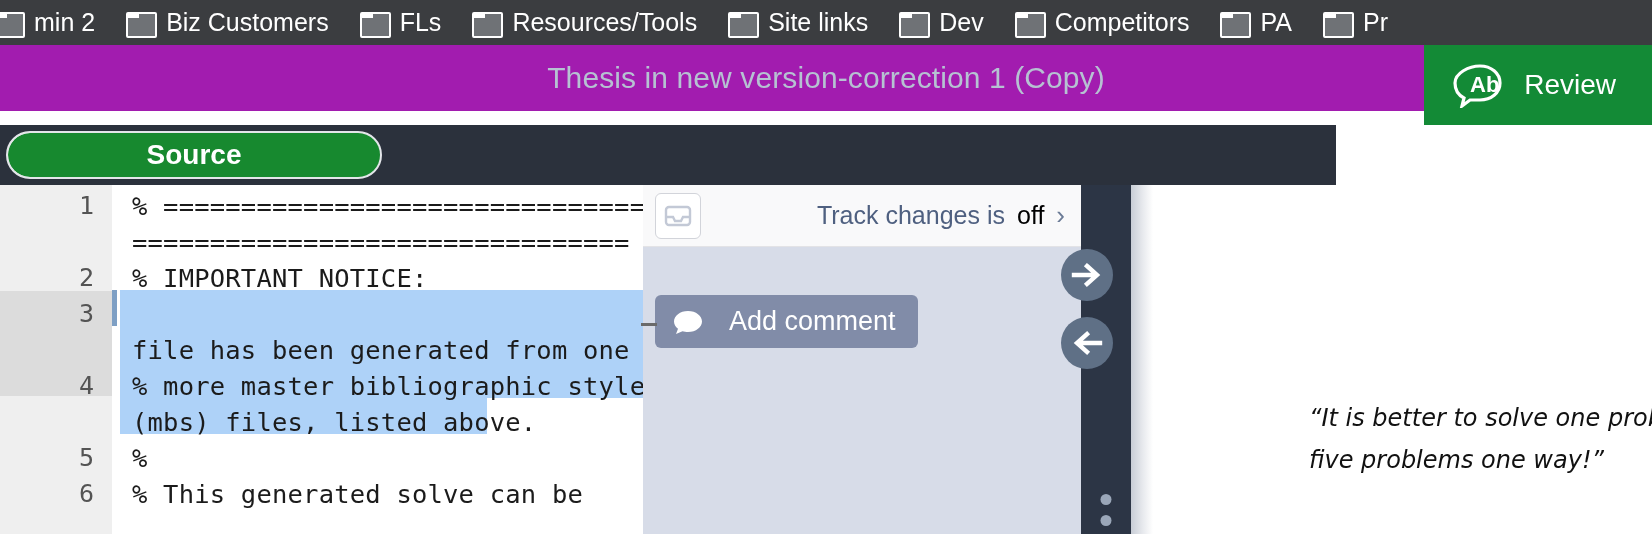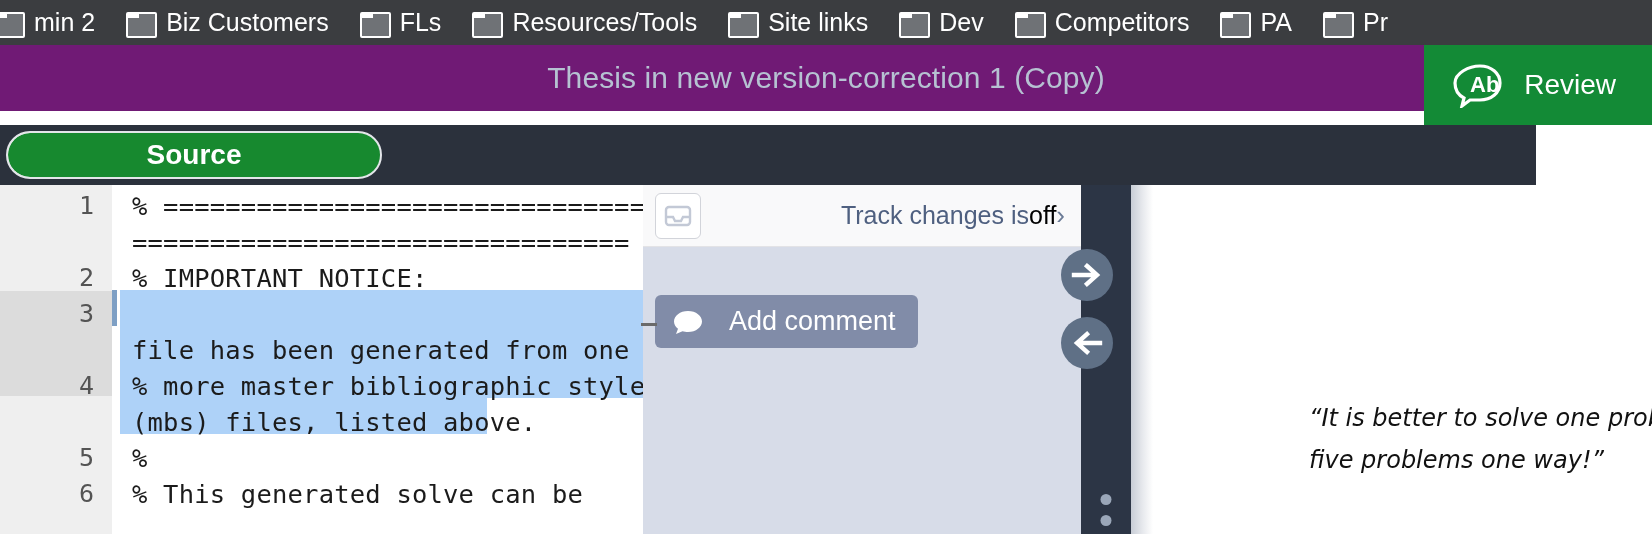--- a/index.html
+++ b/index.html
@@ -36,40 +36,40 @@
     background: #6f7276;
   }
   .folder-icon::after {
     content: ""; position: absolute; left: 2px; top: 2px;
     width: 11px; height: 4px; background: #ffffff;
   }
 
   
   .titlebar {
     position: absolute; left: 0; top: 45px; width: 1652px; height: 66px;
-    background: #701a75;
+    background: #a21caf;
     display: flex; align-items: center; justify-content: center;
   }
   .project-title {
     color: #b6c2d2; font-size: 30px; font-weight: 400;
     letter-spacing: 0.1px;
   }
   .review-btn {
     position: absolute; right: 0; top: 0; height: 80px;
     background: #138a36;
     display: flex; align-items: center; gap: 16px;
     padding: 0 36px 0 26px;
     cursor: pointer;
   }
   .review-label { color: #ffffff; font-size: 28px; font-weight: 400; }
   .review-icon { width: 58px; height: 46px; display: block; }
 
   
   .editor-toolbar {
-    position: absolute; left: 0; top: 125px; width: 1536px; height: 60px;
+    position: absolute; left: 0; top: 125px; width: 1336px; height: 60px;
     background: #2b313c;
   }
   .mode-toggle {
     position: absolute; left: 6px; top: 6px;
     width: 376px; height: 48px;
     border-radius: 24px; background: #e4e6ea;
     overflow: hidden; display: flex;
     border: 2px solid #e4e6ea;
   }
   .mode-seg {
@@ -163,21 +163,21 @@
   }
   .inbox-btn {
     margin-left: 12px; width: 46px; height: 46px;
     border: 1px solid #d2d4da; border-radius: 6px;
     background: #ffffff;
     display: flex; align-items: center; justify-content: center;
     cursor: pointer;
   }
   .track-changes {
     margin-left: auto; margin-right: 16px;
-    display: flex; align-items: center; gap: 0;
+    display: flex; align-items: center; gap: 12px;
     color: #4f6080; font-size: 25px; cursor: pointer;
   }
   .track-changes b { color: #000000; font-weight: 400; }
   .tc-chevron { font-size: 26px; color: #6b7b96; }
 
   .add-comment-btn {
     position: absolute; left: 12px; top: 110px;
     display: flex; align-items: center; gap: 26px;
     background: #818ca8; border-radius: 6px;
     padding: 11px 22px 11px 18px;

